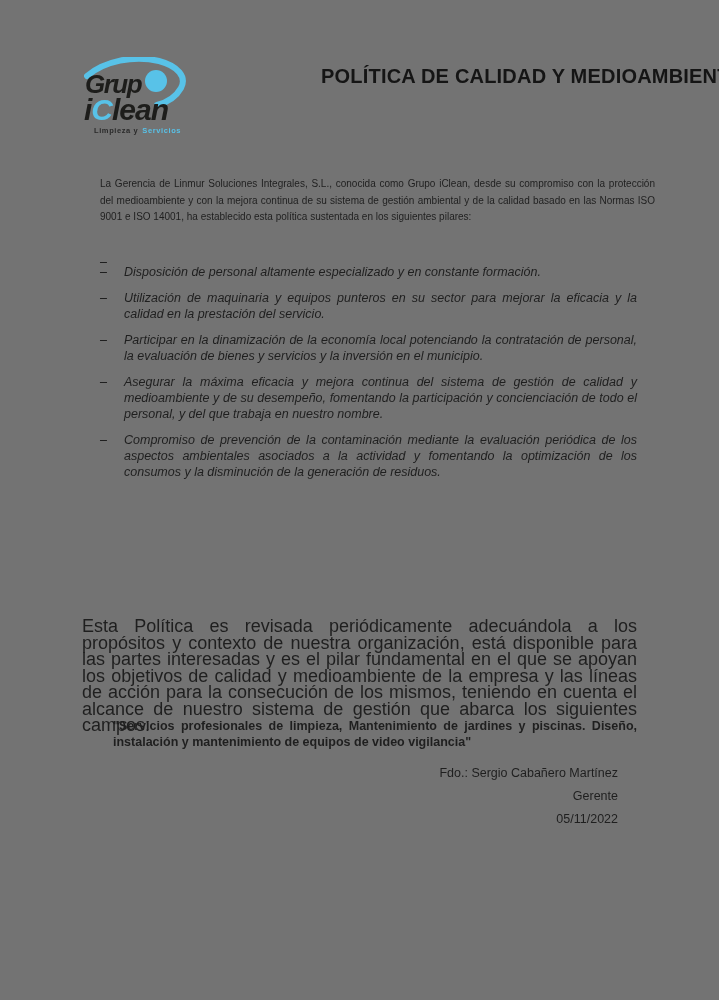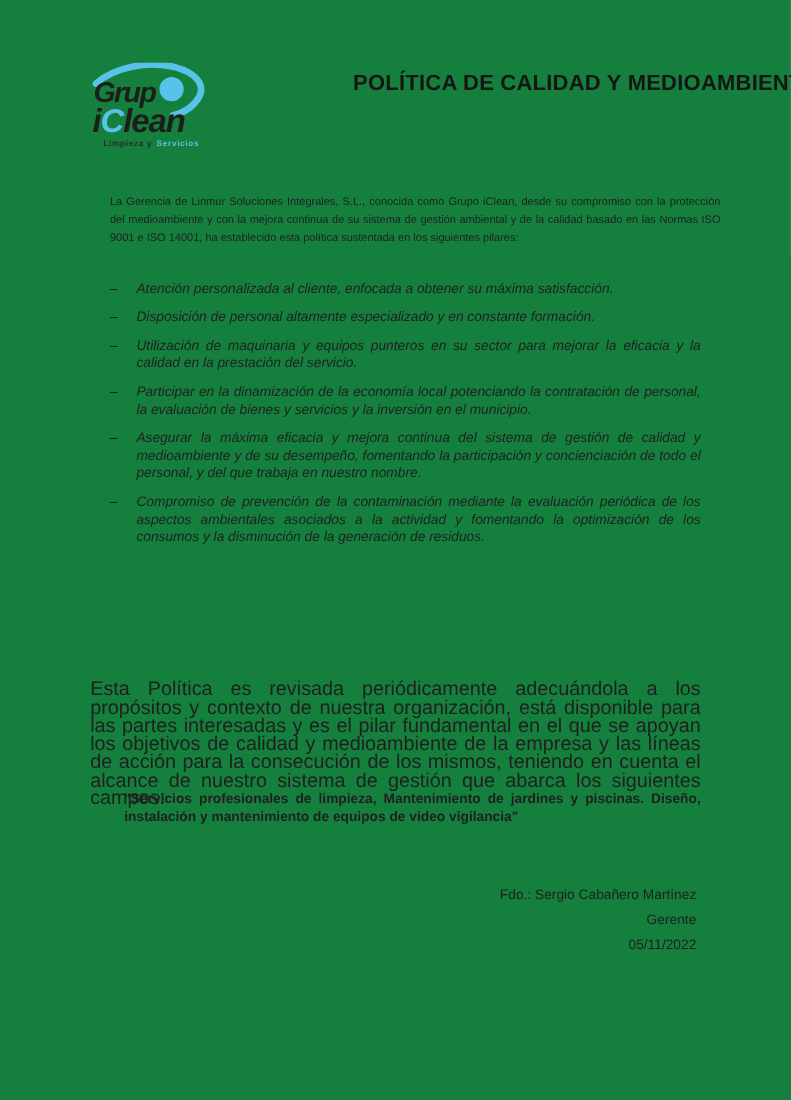--- a/index.html
+++ b/index.html
@@ -4,21 +4,21 @@
 <style>
   html, body {
     margin: 0;
     padding: 0;
     background: #e8e8e8;
   }
   .page {
     position: relative;
     width: 719px;
     height: 1000px;
-    background: #15803d;
+    background: #737373;
     font-family: "Liberation Sans", "DejaVu Sans", sans-serif;
     color: #1f1f1f;
     overflow: hidden;
   }
   .logo {
     position: absolute;
     left: 84px;
     top: 57px;
     width: 112px;
     height: 82px;
@@ -79,27 +79,26 @@
     left: 113px;
     top: 705px;
     width: 524px;
     font-size: 12.5px;
     line-height: 16.5px;
     font-weight: bold;
     text-align: justify;
   }
   .signature {
     position: absolute;
-    left: 85px;
+    left: 70px;
     top: 762px;
     width: 548px;
     text-align: right;
     font-size: 12.5px;
     line-height: 23px;
-    margin-top: 40px;
   }
 </style>
 </head>
 <body>
 
 <div class="page">
 
   <div class="logo">
     <svg viewBox="0 0 112 82" width="112" height="82">
       <path d="M 3 19 C 20 4, 50 -2, 75 4 C 94 9, 103 20, 97 31 C 92 40, 83 45.5, 73 48" fill="none" stroke="#58c2e8" stroke-width="6" stroke-linecap="round"></path>
@@ -114,21 +113,20 @@
     </svg>
   </div>
 
   <div class="doc-title">POLÍTICA DE CALIDAD Y MEDIOAMBIENTE</div>
 
   <p class="intro">La Gerencia de Linmur Soluciones Integrales, S.L., conocida como Grupo iClean, desde su compromiso con la protección del medioambiente y con la mejora continua de su sistema de gestión ambiental y de la calidad basado en las Normas ISO 9001 e ISO 14001, ha establecido esta política sustentada en los siguientes pilares:</p>
 
   <ul class="bullets">
     <li class="bullet">
       <span class="bullet-marker">–</span>
-      <span>Atención personalizada al cliente, enfocada a obtener su máxima satisfacción.</span>
     </li>
     <li class="bullet">
       <span class="bullet-marker">–</span>
       <span>Disposición de personal altamente especializado y en constante formación.</span>
     </li>
     <li class="bullet">
       <span class="bullet-marker">–</span>
       <span>Utilización de maquinaria y equipos punteros en su sector para mejorar la eficacia y la calidad en la prestación del servicio.</span>
     </li>
     <li class="bullet">

